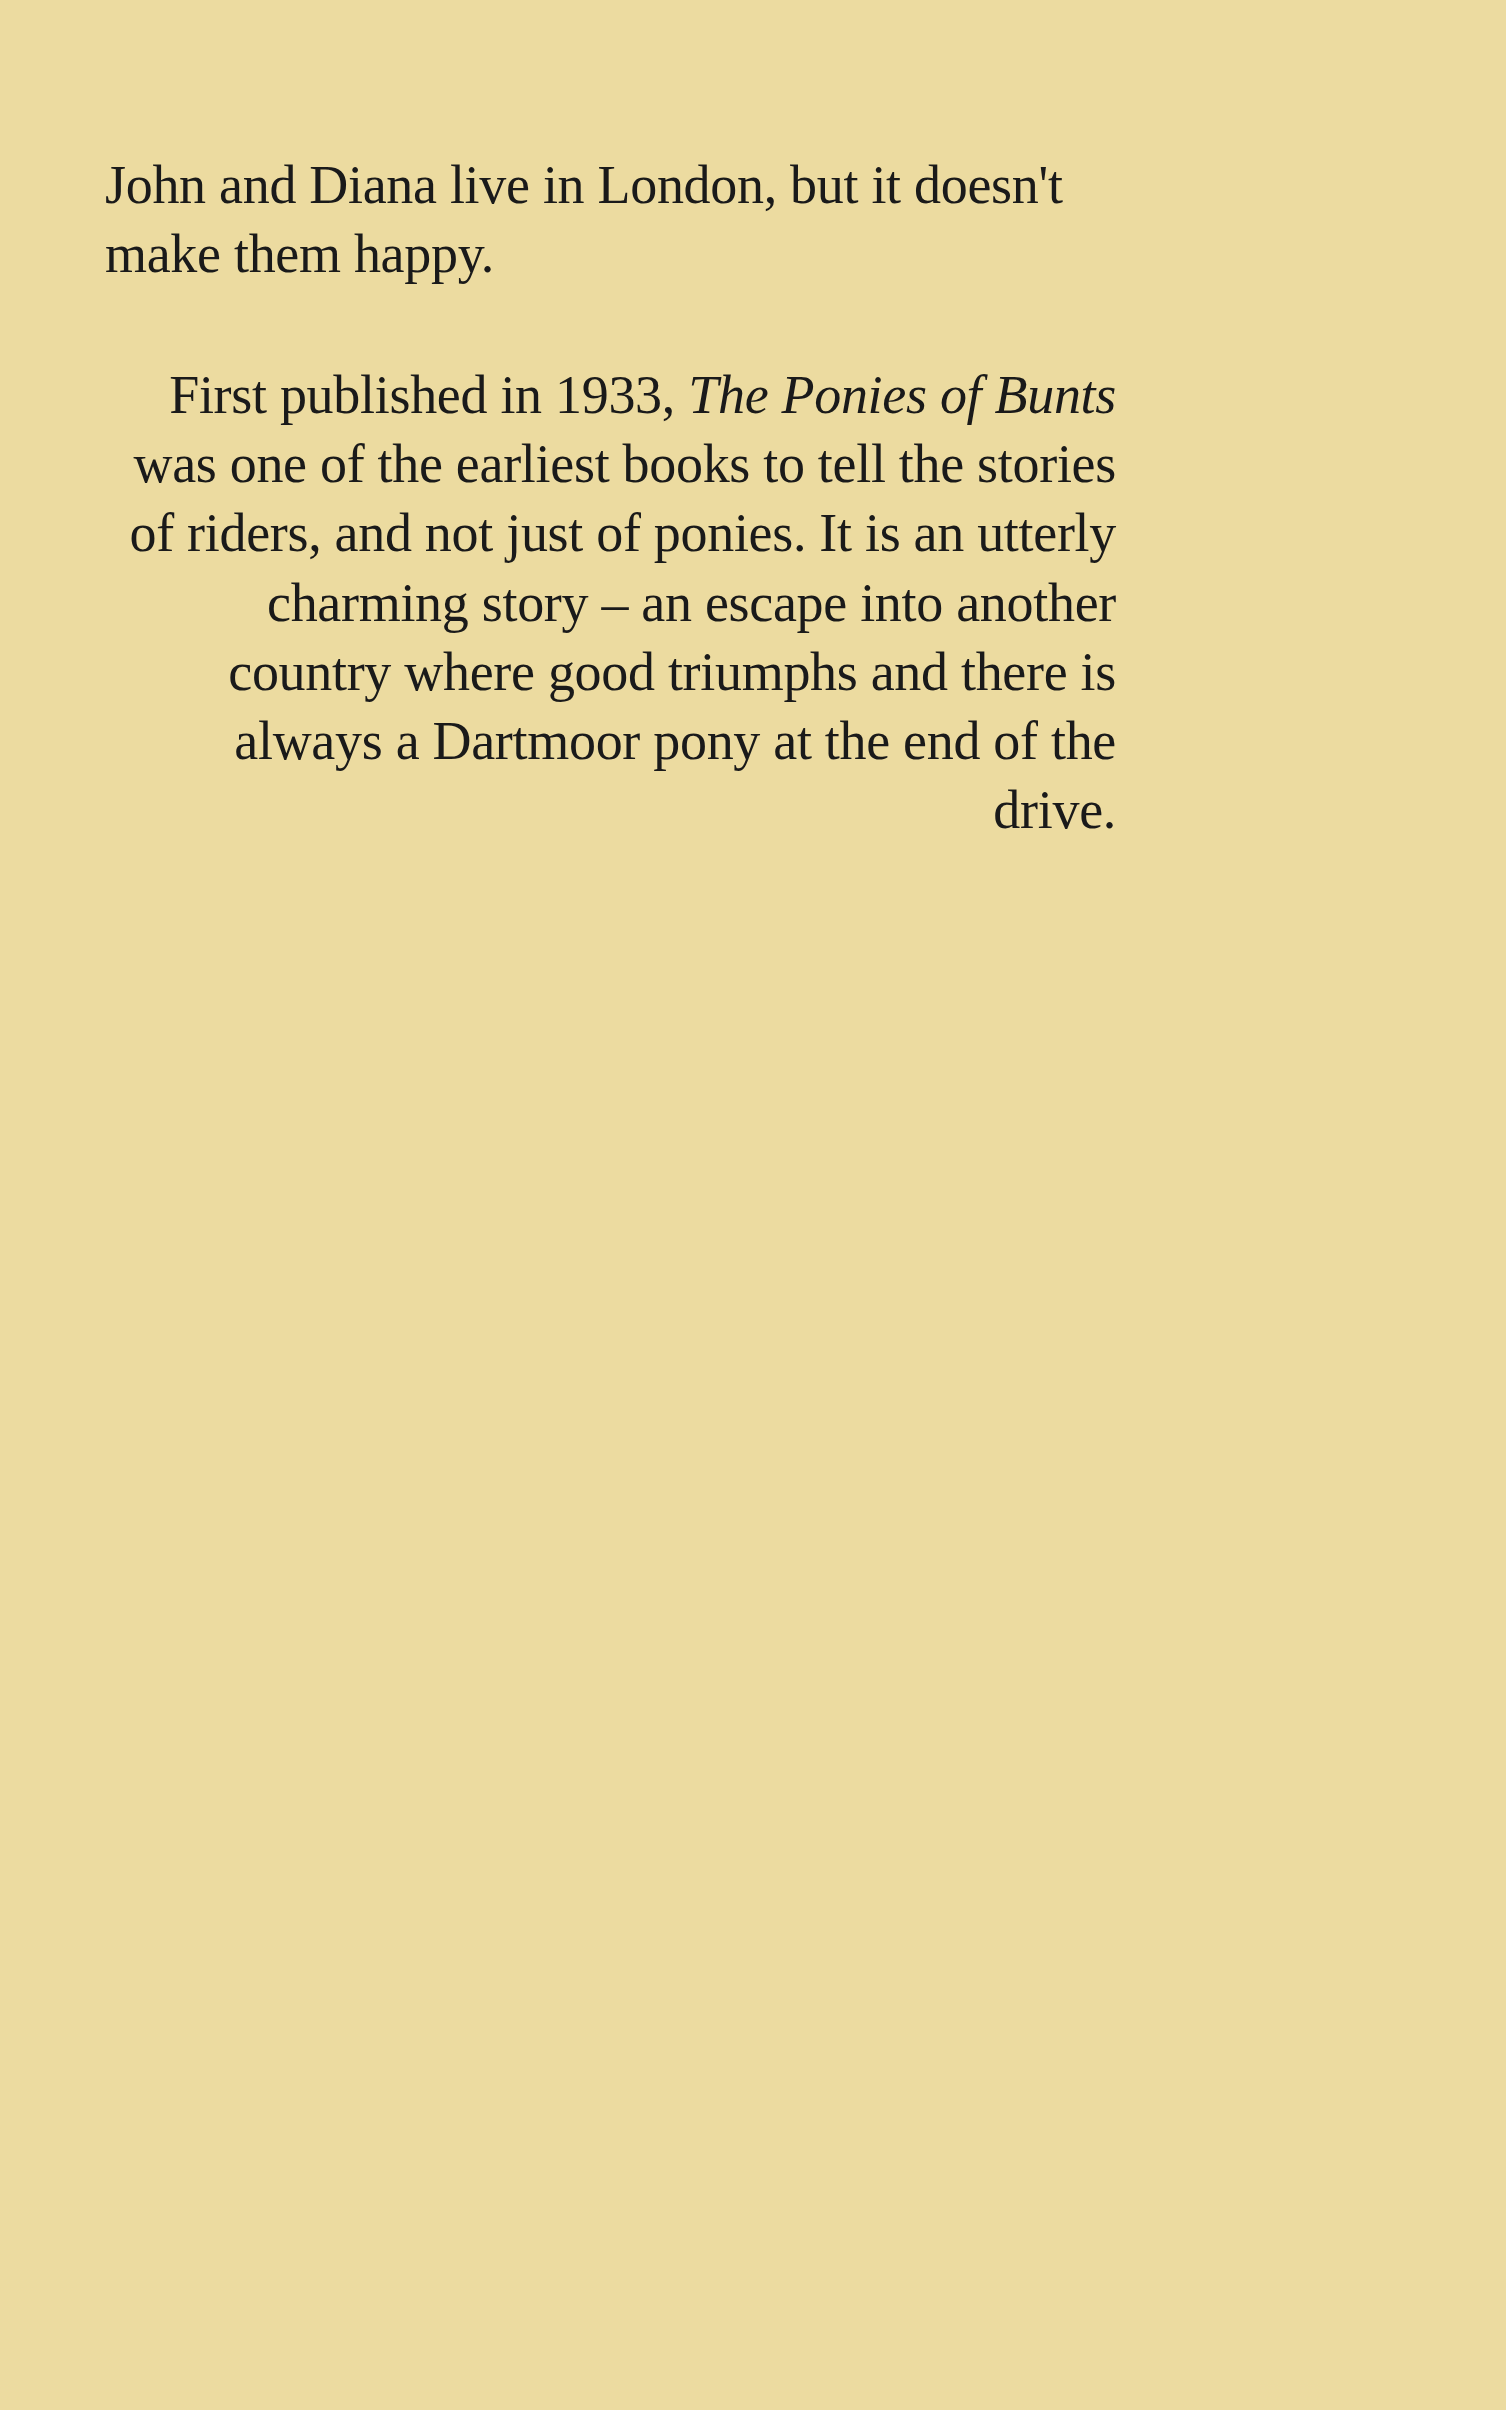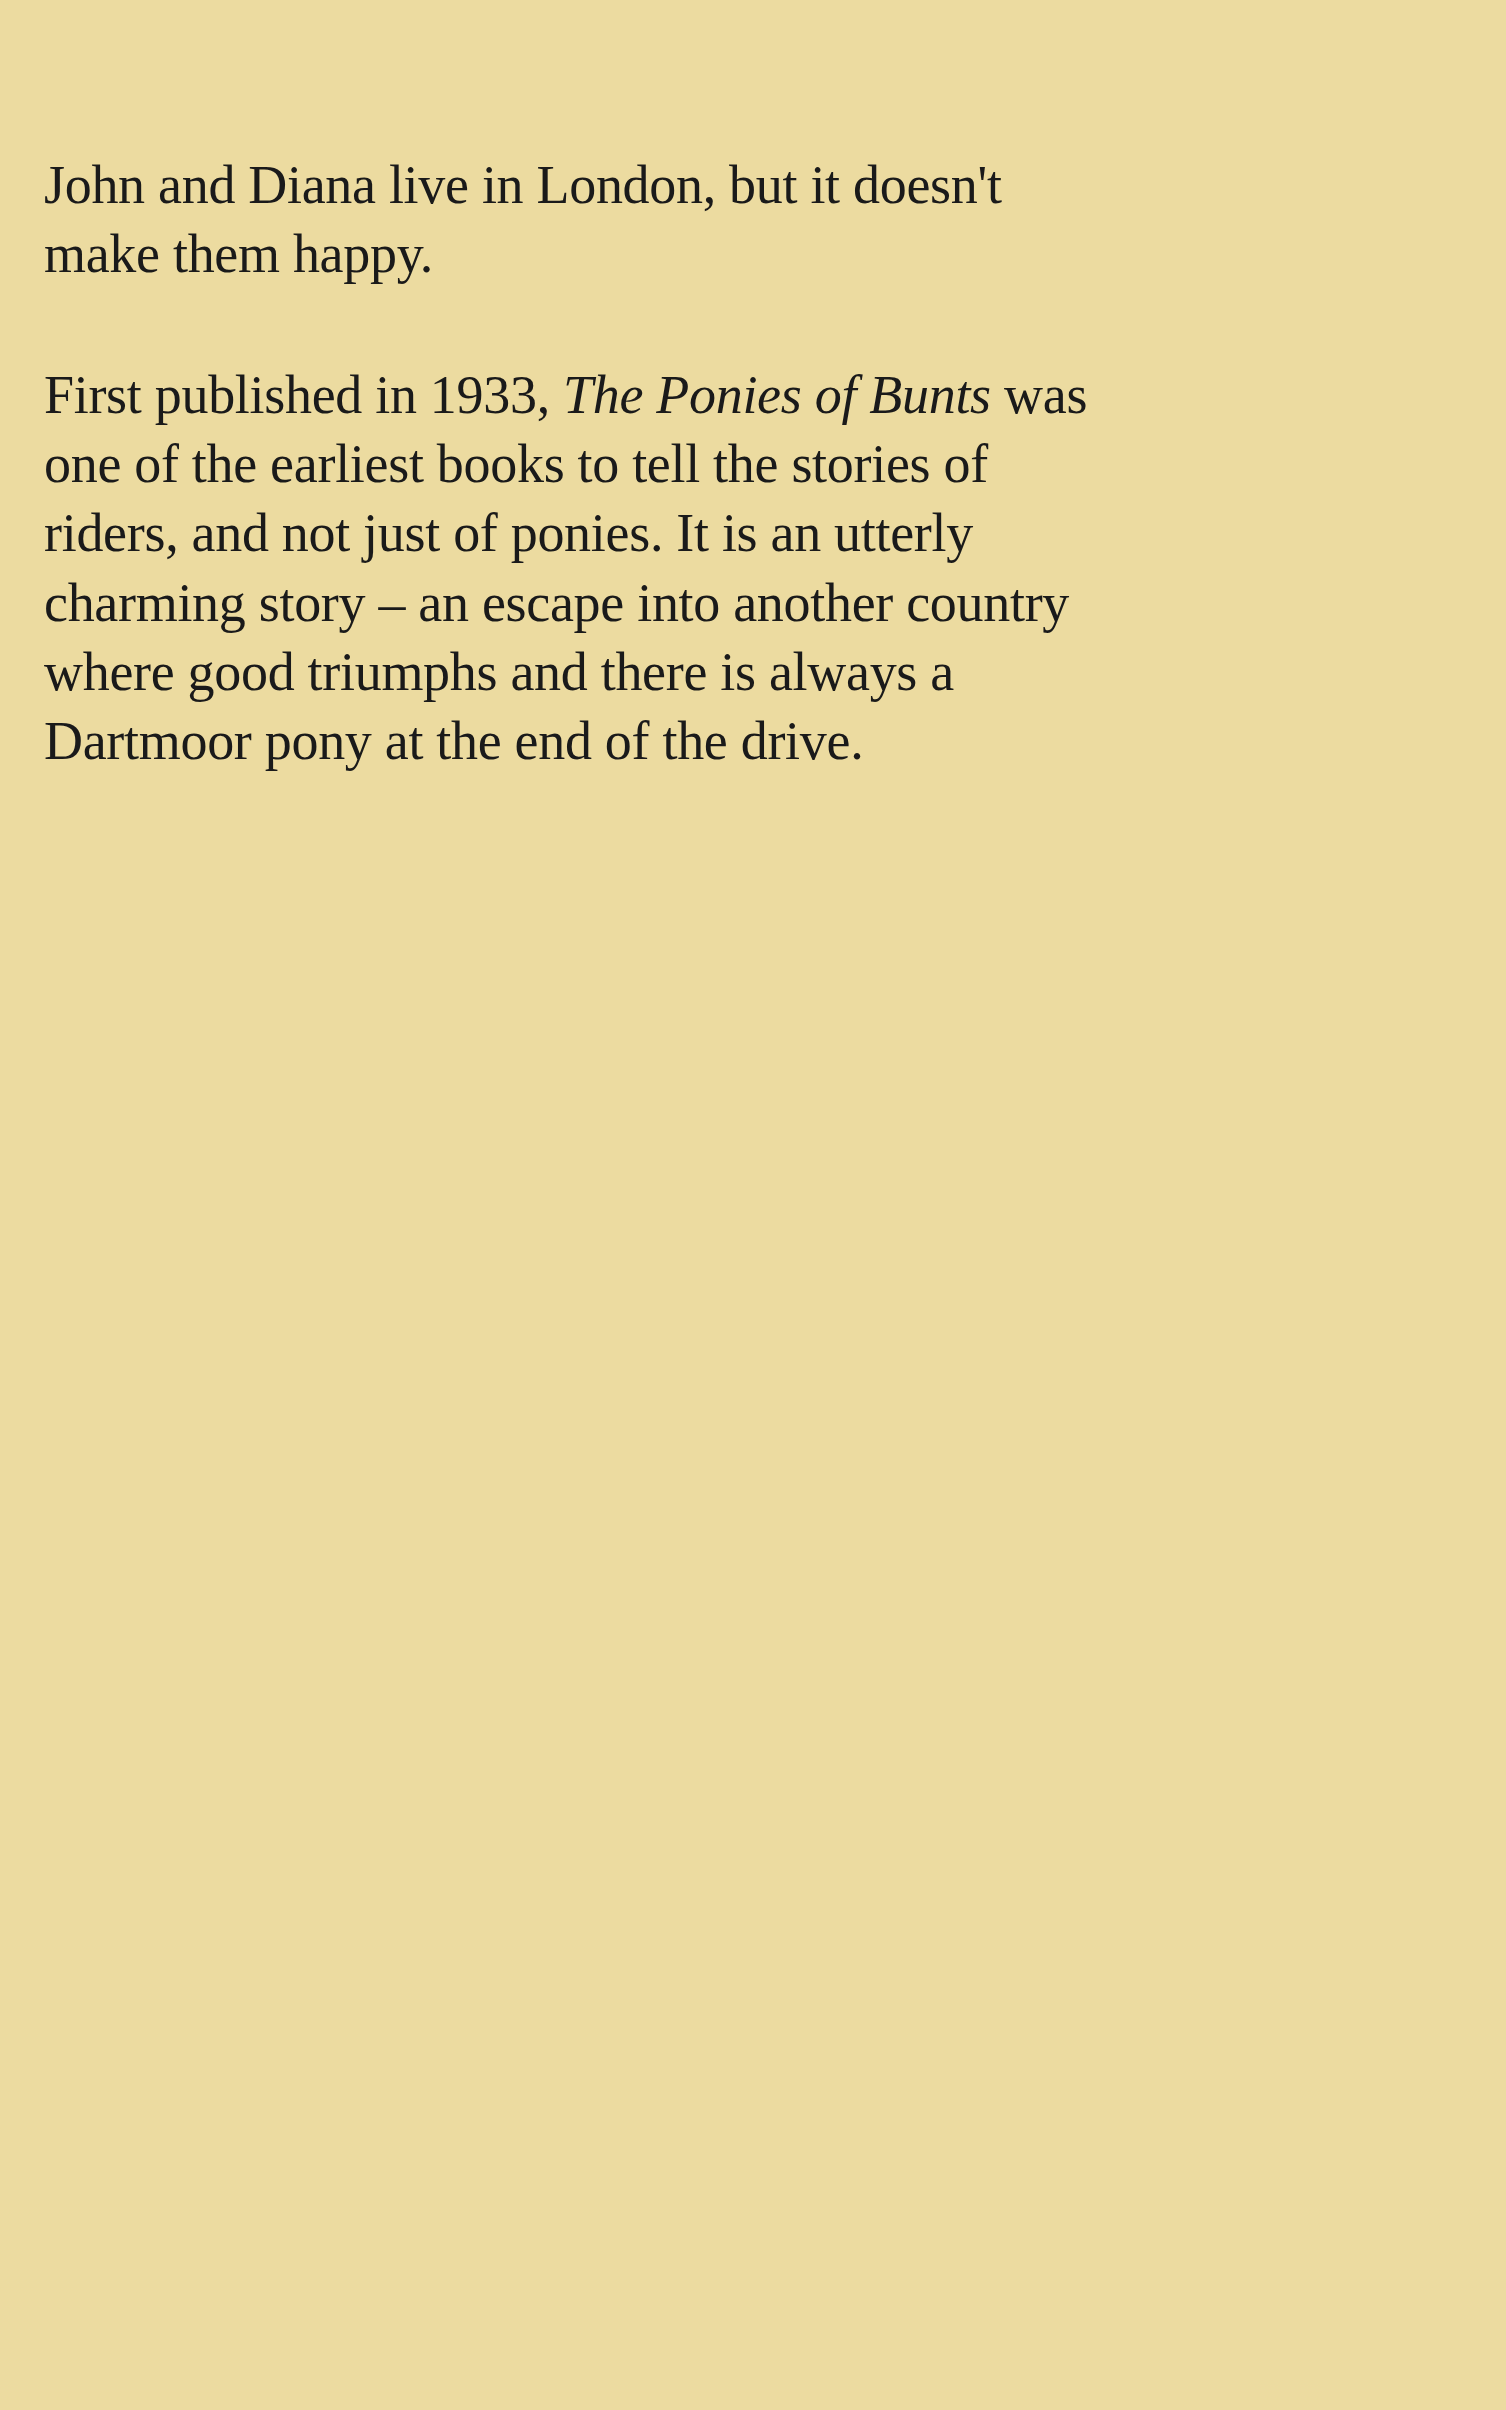--- a/index.html
+++ b/index.html
@@ -9,33 +9,34 @@
   body {
     width: 1507px;
     height: 2411px;
     background: #ECDBA0; 
     overflow: hidden;
   }
   .page {
     box-sizing: border-box;
     width: 1201px;
     height: 2411px;
-    padding: 151px 85px 0 44px;
+    padding: 151px 85px 0 105px;
     font-family: "Liberation Serif", serif;
     font-size: 54px;
     line-height: 1.28;
     letter-spacing: -0.3px;
     color: #1A1A1A; 
   }
   .page p {
     margin: 0 0 32px 0;
     max-width: 1318px;
   }
   .page p.pre-gap {
     margin-top: 72px;
+    text-align: right;
   }
   em {
     font-style: italic;
   }
 </style>
 </head>
 <body style="background: rgb(236, 219, 160);">
 
 <div class="page" style="color: rgb(26, 26, 26);">
   <p>John and Diana live in London, but it doesn't make them happy.</p>

